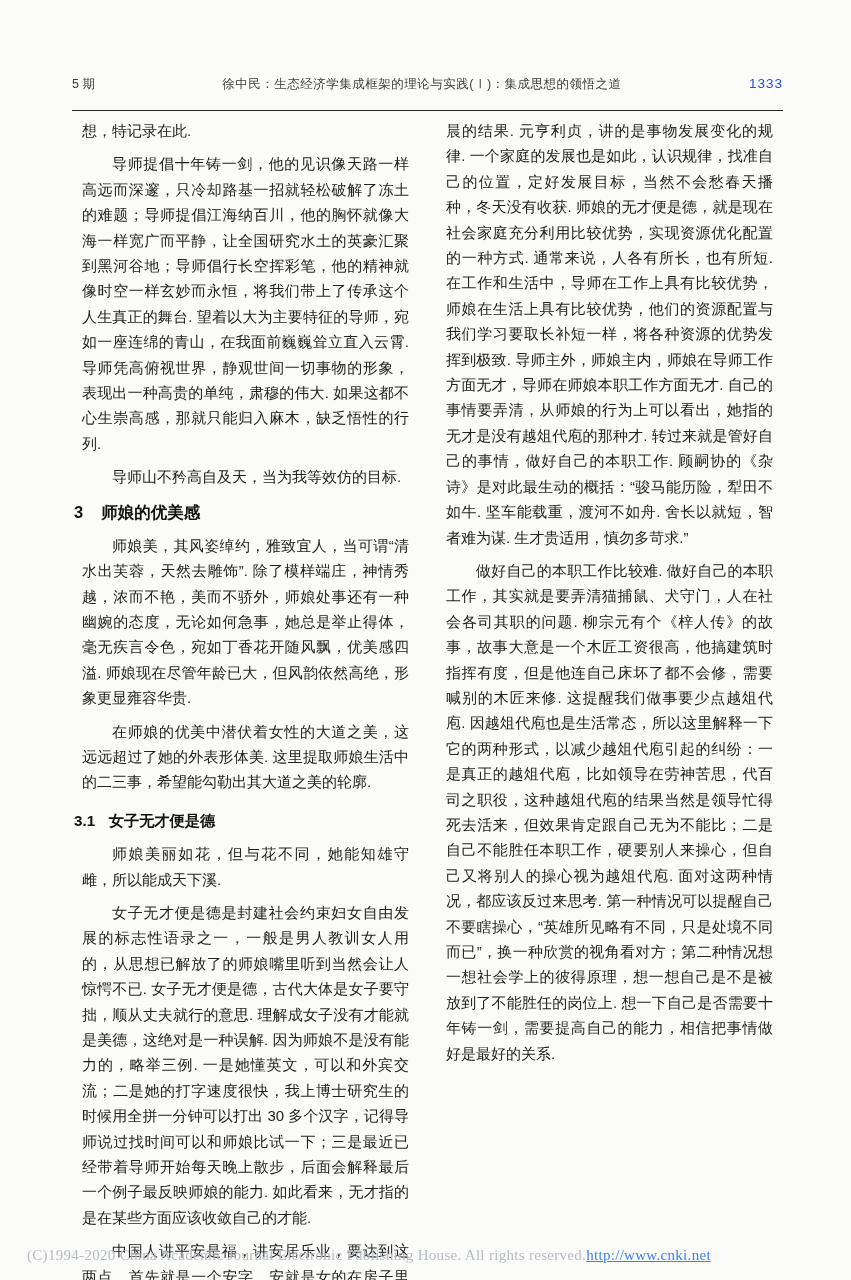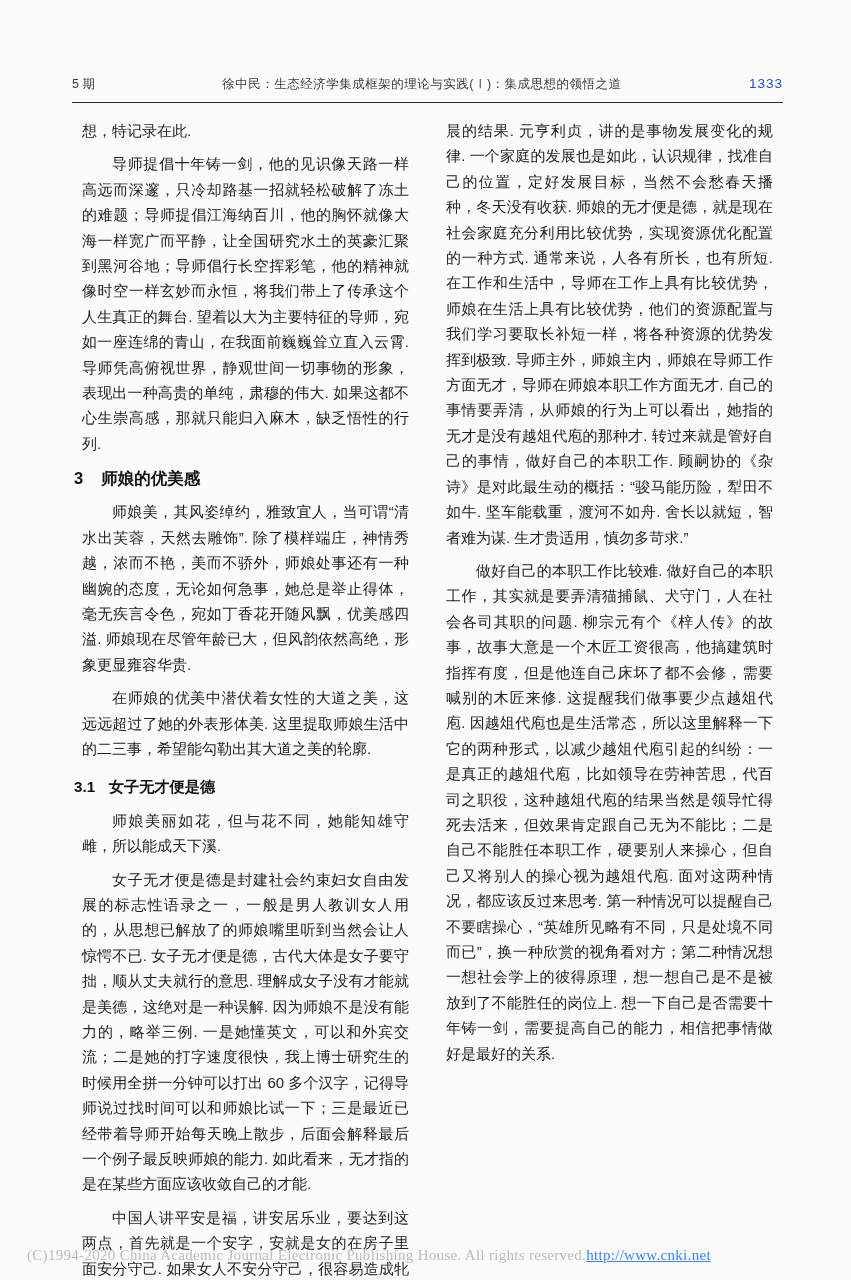--- a/index.html
+++ b/index.html
@@ -17,21 +17,21 @@
     position: absolute;
     top: 76px;
     left: 72px;
     right: 68px;
     display: flex;
     align-items: baseline;
     justify-content: center;
     font-size: 12.5px;
     color: #3c3c3c;
     border-bottom: 1.5px solid #2a2a2a;
-    padding-bottom: 9px;
+    padding-bottom: 17px;
   }
   .hdr-issue { white-space: nowrap; }
   .hdr-title { flex: 1; text-align: center; letter-spacing: 0.5px; }
   .hdr-pageno {
     white-space: nowrap;
     font-family: Liberation Sans, sans-serif;
     font-size: 13.5px;
     color: #1d4ed8;
     letter-spacing: 1px;
   }
@@ -91,34 +91,35 @@
     <span class="hdr-issue">5 期</span>
     <span class="hdr-title">徐中民：生态经济学集成框架的理论与实践(Ⅰ)：集成思想的领悟之道</span>
     <span class="hdr-pageno">1333</span>
   </div>
 
   <div class="columns">
 
     <div class="col">
       <p>想，特记录在此.</p>
       <p class="indent">导师提倡十年铸一剑，他的见识像天路一样高远而深邃，只冷却路基一招就轻松破解了冻土的难题；导师提倡江海纳百川，他的胸怀就像大海一样宽广而平静，让全国研究水土的英豪汇聚到黑河谷地；导师倡行长空挥彩笔，他的精神就像时空一样玄妙而永恒，将我们带上了传承这个人生真正的舞台. 望着以大为主要特征的导师，宛如一座连绵的青山，在我面前巍巍耸立直入云霄. 导师凭高俯视世界，静观世间一切事物的形象，表现出一种高贵的单纯，肃穆的伟大. 如果这都不心生崇高感，那就只能归入麻木，缺乏悟性的行列.</p>
+      <p class="indent">导师山不矜高自及天，当为我等效仿的目标.</p>
 
       <div class="sec-heading">
         <span class="sec-num">3</span><span>师娘的优美感</span>
       </div>
 
       <p class="indent">师娘美，其风姿绰约，雅致宜人，当可谓“清水出芙蓉，天然去雕饰”. 除了模样端庄，神情秀越，浓而不艳，美而不骄外，师娘处事还有一种幽婉的态度，无论如何急事，她总是举止得体，毫无疾言令色，宛如丁香花开随风飘，优美感四溢. 师娘现在尽管年龄已大，但风韵依然高绝，形象更显雍容华贵.</p>
       <p class="indent">在师娘的优美中潜伏着女性的大道之美，这远远超过了她的外表形体美. 这里提取师娘生活中的二三事，希望能勾勒出其大道之美的轮廓.</p>
 
       <div class="subsec-heading">
         <span class="sec-num">3.1</span><span>女子无才便是德</span>
       </div>
 
       <p class="indent">师娘美丽如花，但与花不同，她能知雄守雌，所以能成天下溪.</p>
-      <p class="indent">女子无才便是德是封建社会约束妇女自由发展的标志性语录之一，一般是男人教训女人用的，从思想已解放了的师娘嘴里听到当然会让人惊愕不已. 女子无才便是德，古代大体是女子要守拙，顺从丈夫就行的意思. 理解成女子没有才能就是美德，这绝对是一种误解. 因为师娘不是没有能力的，略举三例. 一是她懂英文，可以和外宾交流；二是她的打字速度很快，我上博士研究生的时候用全拼一分钟可以打出 60 多个汉字，记得导师说过找时间可以和师娘比试一下；三是最近已经带着导师开始每天晚上散步，后面会解释最后一个例子最反映师娘的能力. 如此看来，无才指的是在某些方面应该收敛自己的才能.</p>
+      <p class="indent">女子无才便是德是封建社会约束妇女自由发展的标志性语录之一，一般是男人教训女人用的，从思想已解放了的师娘嘴里听到当然会让人惊愕不已. 女子无才便是德，古代大体是女子要守拙，顺从丈夫就行的意思. 理解成女子没有才能就是美德，这绝对是一种误解. 因为师娘不是没有能力的，略举三例. 一是她懂英文，可以和外宾交流；二是她的打字速度很快，我上博士研究生的时候用全拼一分钟可以打出 30 多个汉字，记得导师说过找时间可以和师娘比试一下；三是最近已经带着导师开始每天晚上散步，后面会解释最后一个例子最反映师娘的能力. 如此看来，无才指的是在某些方面应该收敛自己的才能.</p>
       <p class="indent">中国人讲平安是福，讲安居乐业，要达到这两点，首先就是一个安字，安就是女的在房子里面安分守己. 如果女人不安分守己，很容易造成牝鸡司</p>
     </div>
 
     <div class="col">
       <p>晨的结果. 元亨利贞，讲的是事物发展变化的规律. 一个家庭的发展也是如此，认识规律，找准自己的位置，定好发展目标，当然不会愁春天播种，冬天没有收获. 师娘的无才便是德，就是现在社会家庭充分利用比较优势，实现资源优化配置的一种方式. 通常来说，人各有所长，也有所短. 在工作和生活中，导师在工作上具有比较优势，师娘在生活上具有比较优势，他们的资源配置与我们学习要取长补短一样，将各种资源的优势发挥到极致. 导师主外，师娘主内，师娘在导师工作方面无才，导师在师娘本职工作方面无才. 自己的事情要弄清，从师娘的行为上可以看出，她指的无才是没有越俎代庖的那种才. 转过来就是管好自己的事情，做好自己的本职工作. 顾嗣协的《杂诗》是对此最生动的概括：“骏马能历险，犁田不如牛. 坚车能载重，渡河不如舟. 舍长以就短，智者难为谋. 生才贵适用，慎勿多苛求.”</p>
       <p class="indent">做好自己的本职工作比较难. 做好自己的本职工作，其实就是要弄清猫捕鼠、犬守门，人在社会各司其职的问题. 柳宗元有个《梓人传》的故事，故事大意是一个木匠工资很高，他搞建筑时指挥有度，但是他连自己床坏了都不会修，需要喊别的木匠来修. 这提醒我们做事要少点越俎代庖. 因越俎代庖也是生活常态，所以这里解释一下它的两种形式，以减少越俎代庖引起的纠纷：一是真正的越俎代庖，比如领导在劳神苦思，代百司之职役，这种越俎代庖的结果当然是领导忙得死去活来，但效果肯定跟自己无为不能比；二是自己不能胜任本职工作，硬要别人来操心，但自己又将别人的操心视为越俎代庖. 面对这两种情况，都应该反过来思考. 第一种情况可以提醒自己不要瞎操心，“英雄所见略有不同，只是处境不同而已”，换一种欣赏的视角看对方；第二种情况想一想社会学上的彼得原理，想一想自己是不是被放到了不能胜任的岗位上. 想一下自己是否需要十年铸一剑，需要提高自己的能力，相信把事情做好是最好的关系.</p>
     </div>
 
   </div>
 

